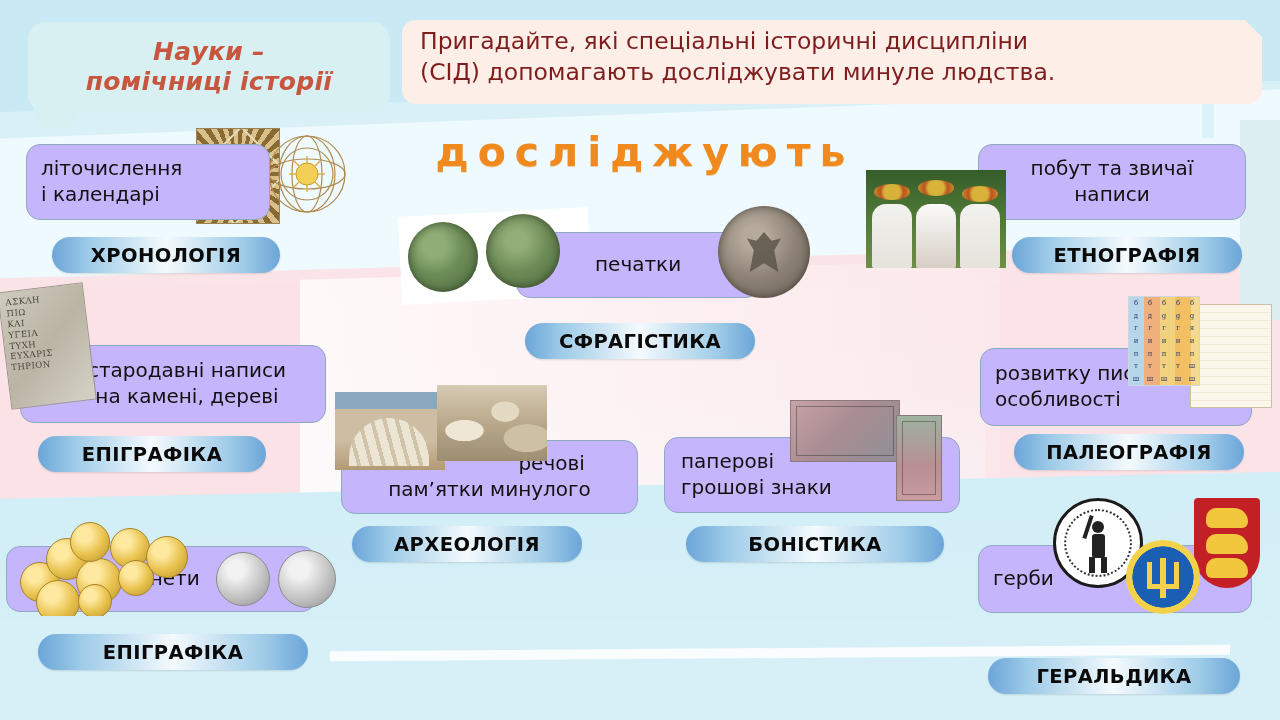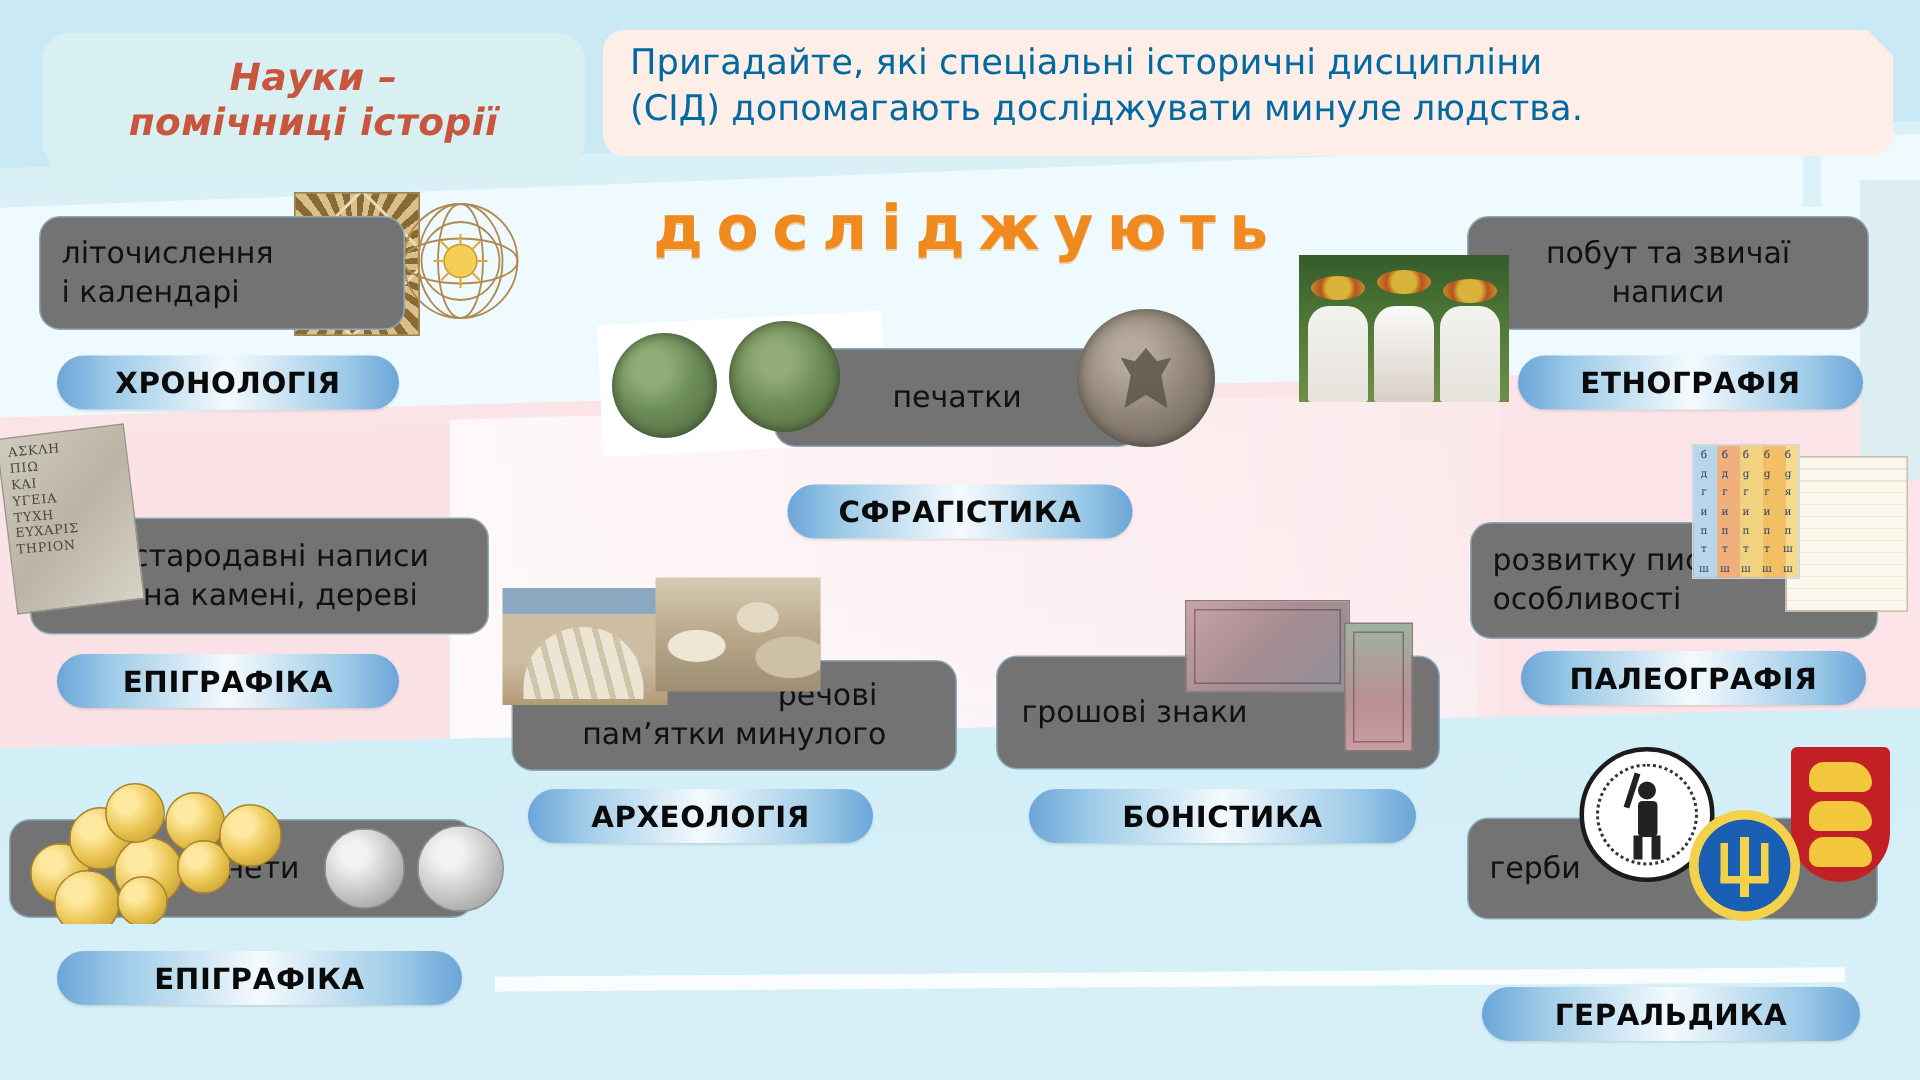--- a/index.html
+++ b/index.html
@@ -107,21 +107,21 @@
     border-radius: 14px;
   }
   #prompt-card .notch {
     position: absolute; right: -1px; top: 0;
     width: 18px; height: 18px;
     background: #c9e9f4;
     clip-path: polygon(100% 0, 0 0, 100% 100%);
   }
   #prompt-text {
     position: absolute; left: 420px; top: 26px; width: 820px;
-    color: #0369a1;
+    color: #7f1d1d;
     font-size: 23.5px; line-height: 1.32;
     font-family: "DejaVu Sans", sans-serif;
   }
   #prompt-card .stem {
     position: absolute; left: 800px; top: 84px;
     width: 12px; height: 34px; background: #ddf2f8;
   }
 
   
   #doslidzhuyut {
@@ -131,21 +131,21 @@
     font-weight: bold;
     font-size: 41px;
     letter-spacing: 9px;
     font-family: "DejaVu Sans", sans-serif;
     text-shadow: 0 1px 0 rgba(220,130,30,.35);
   }
 
   
   .info-card {
     position: absolute;
-    background: #737373;
+    background: #c4b5fd;
     border: 1.6px solid #8fa9bd;
     border-radius: 14px;
     display: flex;
     align-items: center;
     z-index: 4;
   }
   .info-card .txt {
     color: #111;
     font-size: 20px;
     line-height: 1.28;
@@ -431,21 +431,21 @@
       </g>
     </svg>
   </div>
 
   <div class="info-card" style="left:26px; top:144px; width:244px; height:76px; padding:0 0 0 14px; z-index:6;">
     <div class="txt">
       <div>літочислення</div>
       <div>і календарі</div>
     </div>
   </div>
-  <div class="pill" style="left:38px; top:237px; width:228px;">
+  <div class="pill" style="left:52px; top:237px; width:228px;">
     <span>ХРОНОЛОГІЯ</span>
   </div>
 
   <div id="seal-backdrop"></div>
   <div class="seal" id="seal-a"></div>
   <div class="seal" id="seal-b"></div>
   <div class="seal" id="seal-c"></div>
 
   <div class="info-card" style="left:516px; top:232px; width:244px; height:66px; justify-content:flex-start; padding-left:78px;align-items:center;">
     <div class="txt">печатки</div>
@@ -554,20 +554,21 @@
   </div>
 
   <div class="pic" id="pic-note-1">
     <div class="note-orn"></div>
   </div>
   <div class="pic" id="pic-note-2">
     <div class="note-orn"></div>
   </div>
   <div class="info-card" style="left:664px; top:437px; width:296px; height:76px; padding-left:16px;">
     <div class="txt">
+      <div>паперові</div>
       <div>грошові знаки</div>
     </div>
   </div>
   <div class="pill" style="left:686px; top:526px; width:258px;">
     <span>БОНІСТИКА</span>
   </div>
 
   <div class="pic" id="coins-gold">
     <div class="c" style="left:2px;  top:44px; width:40px; height:40px;"></div>
     <div class="c" style="left:28px; top:20px; width:42px; height:42px;"></div>

